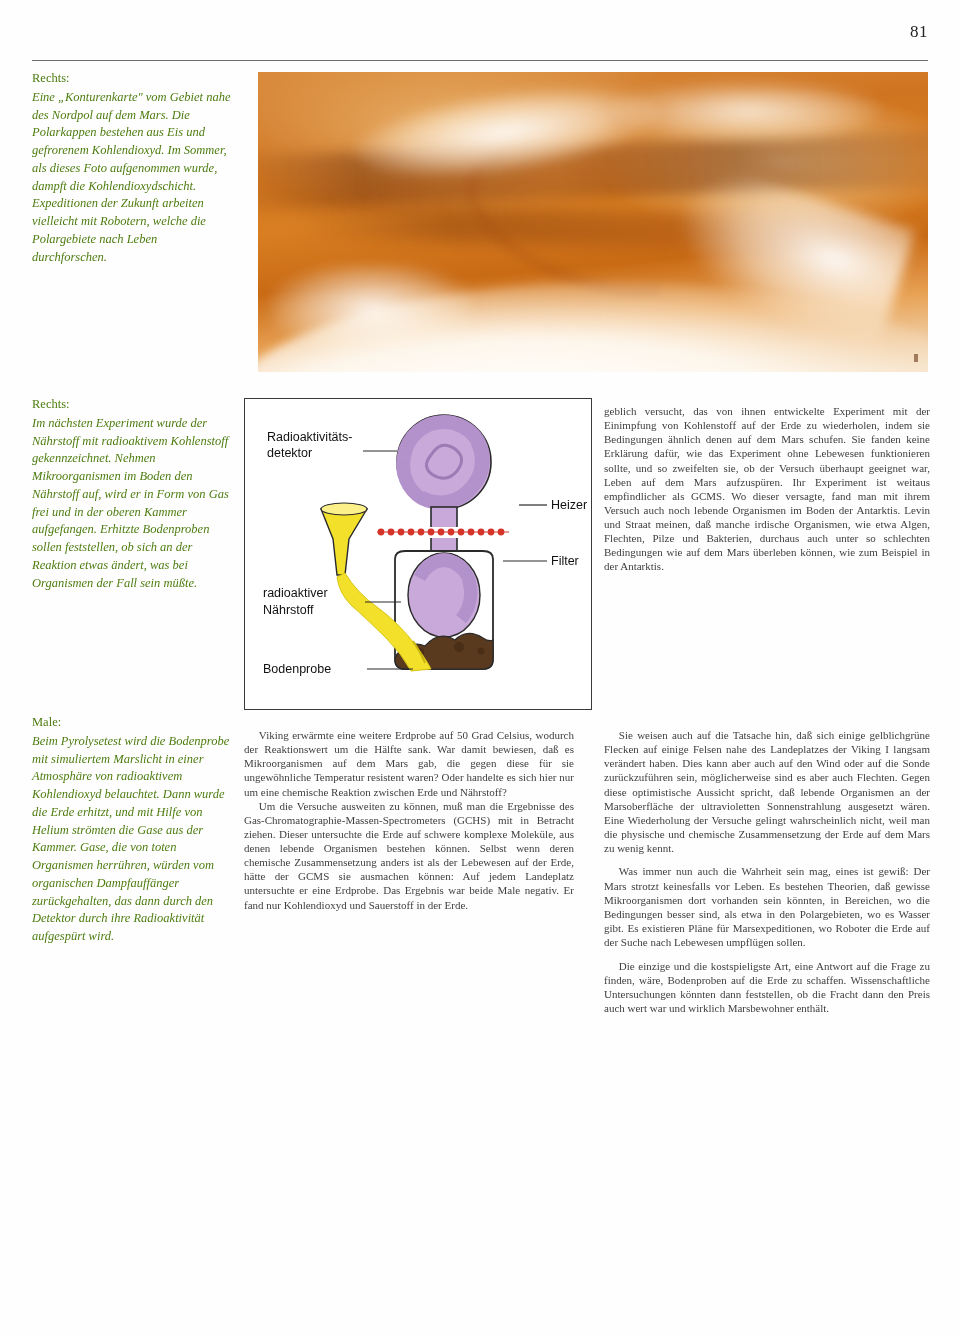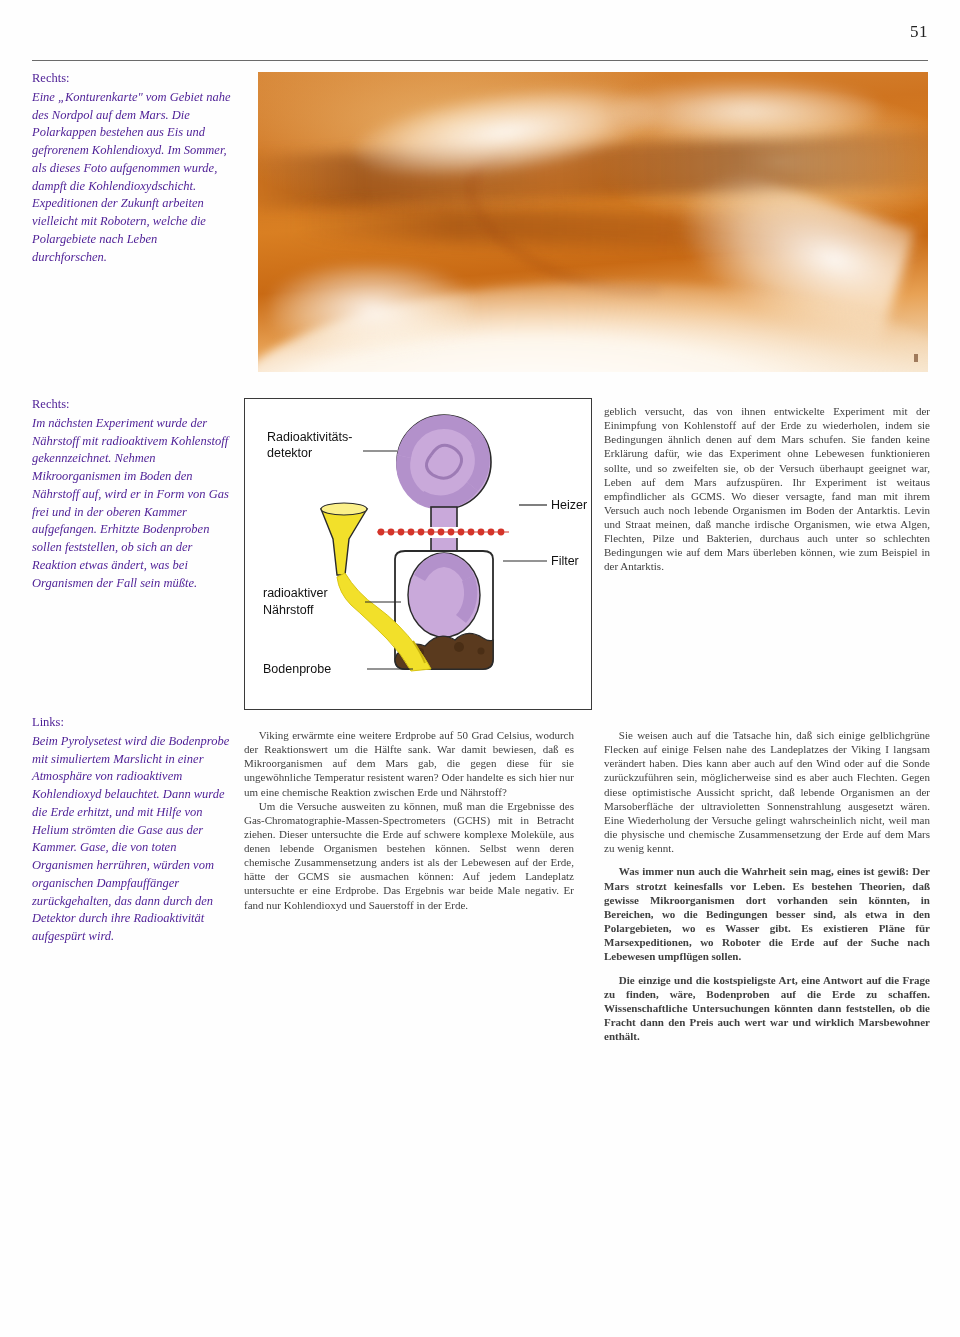--- a/index.html
+++ b/index.html
@@ -38,21 +38,21 @@
     height: 1px;
     background: #6b6b6b;
   }
 
   
   .caption {
     position: absolute;
     width: 200px;
     font-size: 12.5px;
     line-height: 1.42;
-    color: #4c1d95;
+    color: #4d7c0f;
   }
   .caption .lead {
     font-style: normal;
     display: block;
     margin-bottom: 1px;
   }
   .caption .body {
     font-style: italic;
     display: block;
   }
@@ -196,21 +196,20 @@
   }
   .col p {
     margin: 0;
     text-indent: 1.35em;
   }
   .col p.noindent {
     text-indent: 0;
   }
   .col p.gap {
     margin-top: 0.85em;
-    font-weight: bold;
   }
   #col-mid {
     left: 244px;
     top: 722px;
     width: 330px;
   }
   #col-right-top {
     left: 604px;
     top: 398px;
     width: 326px;
@@ -219,21 +218,21 @@
     left: 604px;
     top: 722px;
     width: 326px;
   }
 </style>
 </head>
 <body>
 
 <div class="page">
 
-  <div class="page-number">51</div>
+  <div class="page-number">81</div>
   <div class="top-rule"></div>
 
   <div class="caption" style="left:32px; top:70px;">
     <span class="lead">Rechts:</span>
     <span class="body">Eine „Konturenkarte" vom Gebiet nahe des Nordpol auf dem Mars. Die Polarkappen bestehen aus Eis und gefrorenem Kohlendioxyd. Im Sommer, als dieses Foto aufgenommen wurde, dampft die Kohlendioxydschicht. Expeditionen der Zukunft arbeiten vielleicht mit Robotern, welche die Polargebiete nach Leben durchforschen.</span>
   </div>
 
   <div class="photo">
     <div class="sky"></div>
     <div class="band-dark"></div>
@@ -246,21 +245,21 @@
     <div class="ice-streak2"></div>
     <div class="mark"></div>
   </div>
 
   <div class="caption" style="left:32px; top:396px;">
     <span class="lead">Rechts:</span>
     <span class="body">Im nächsten Experiment wurde der Nährstoff mit radioaktivem Kohlenstoff gekennzeichnet. Nehmen Mikroorganismen im Boden den Nährstoff auf, wird er in Form von Gas frei und in der oberen Kammer aufgefangen. Erhitzte Bodenproben sollen feststellen, ob sich an der Reaktion etwas ändert, was bei Organismen der Fall sein müßte.</span>
   </div>
 
   <div class="caption" style="left:32px; top:714px;">
-    <span class="lead">Links:</span>
+    <span class="lead">Male:</span>
     <span class="body">Beim Pyrolysetest wird die Bodenprobe mit simuliertem Marslicht in einer Atmosphäre von radioaktivem Kohlendioxyd belauchtet. Dann wurde die Erde erhitzt, und mit Hilfe von Helium strömten die Gase aus der Kammer. Gase, die von toten Organismen herrühren, würden vom organischen Dampfauffänger zurückgehalten, das dann durch den Detektor durch ihre Radioaktivität aufgespürt wird.</span>
   </div>
 
   <div class="diagram">
     <svg width="346" height="310" viewBox="0 0 346 310">
 
       <g>
         <circle cx="199" cy="63" r="47" fill="#c9a9da" stroke="#2a2a2a" stroke-width="1.6"></circle>
         <path d="M199 16 a47 47 0 0 1 40 22 l-12 8 a33 33 0 0 0 -28 -16 z" fill="#b391cb"></path>
         <path d="M239 38 a47 47 0 0 1 -6 54 l-11 -9 a33 33 0 0 0 4 -37 z" fill="#b391cb"></path>

